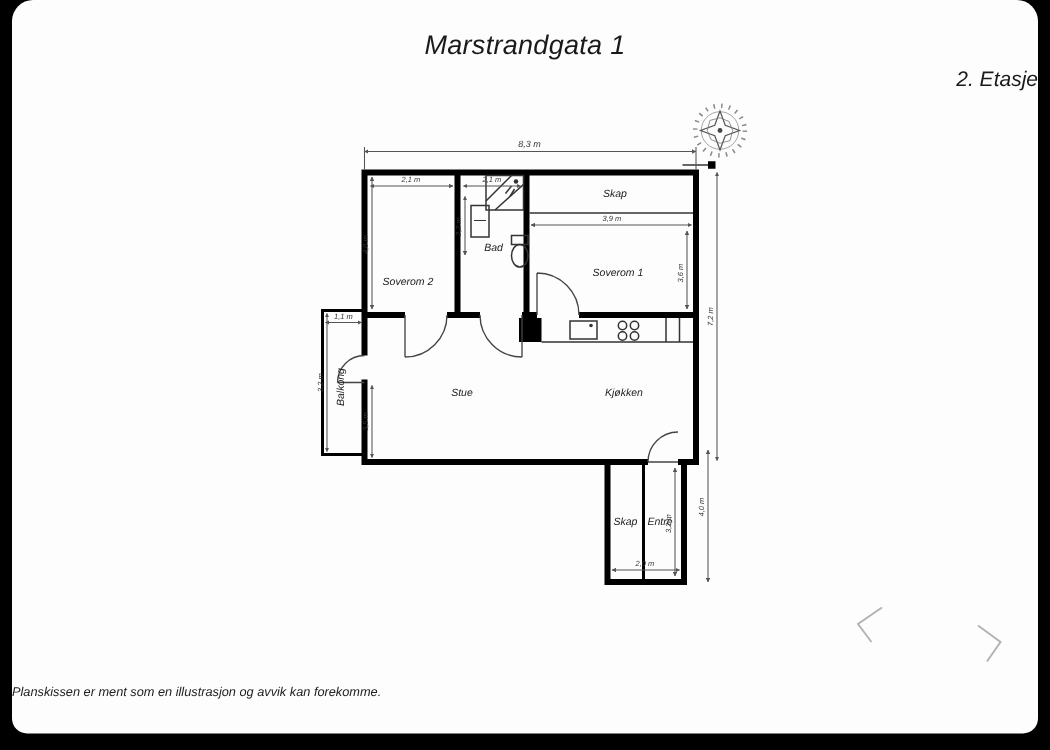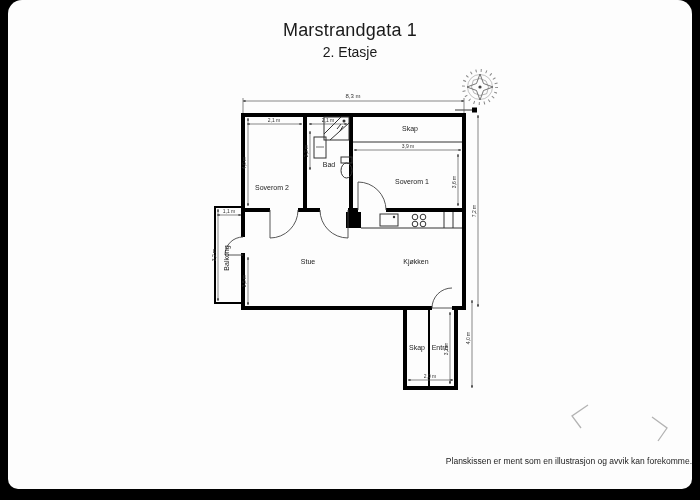--- a/index.html
+++ b/index.html
@@ -1,32 +1,32 @@
 <!DOCTYPE html>
 <html><head>
 <meta charset="utf-8">
 <style>
   html,body{margin:0;padding:0;background:#000;width:700px;height:500px;overflow:hidden;
     font-family:"Liberation Sans", sans-serif;}
   .page{position:absolute;left:8px;right:8px;top:0;bottom:11px;background:#fdfdfd;
-    border-radius:14px 14px 10px 10px;}
+    border-radius:14px 14px 10px 10px;font-style:italic;}
   .title{position:absolute;top:20px;left:0;width:100%;text-align:center;
     font-size:18px;color:#1a1a1a;letter-spacing:.2px;}
-  .subtitle{position:absolute;top:44px;left:0;width:100%;text-align:center;
+  .subtitle{position:absolute;top:44px;left:0;width:100%;text-align:right;
     font-size:14px;color:#1a1a1a;}
   svg.plan{position:absolute;left:0;top:0;width:700px;height:500px;}
   .wall{stroke:#000;stroke-width:4;fill:none;stroke-linecap:butt;}
   .wall-thin{stroke:#000;stroke-width:2;fill:none;}
   .fixl{stroke:#333;stroke-width:1;fill:none;}
   .door{stroke:#444;stroke-width:.9;fill:none;}
   .dim-line{stroke:#555;stroke-width:.7;fill:none;}
   text.dim{font-size:6px;fill:#333;text-anchor:middle;}
   text.dim-s{font-size:5px;fill:#333;text-anchor:middle;}
   text.room{font-size:7px;fill:#222;text-anchor:middle;}
-  .footer{position:absolute;bottom:22px;left:0;width:100%;text-align:right;
+  .footer{position:absolute;bottom:22px;left:0;width:100%;text-align:left;
     font-size:8.5px;color:#222;line-height:1.35;}
   .brand{position:absolute;right:28px;bottom:56px;font-size:17px;font-weight:600;
     letter-spacing:4px;color:#222;}
   svg.brand-marks{position:absolute;right:14px;bottom:42px;width:116px;height:52px;}
 </style>
 </head>
 <body>
 
 <div class="page">
 

